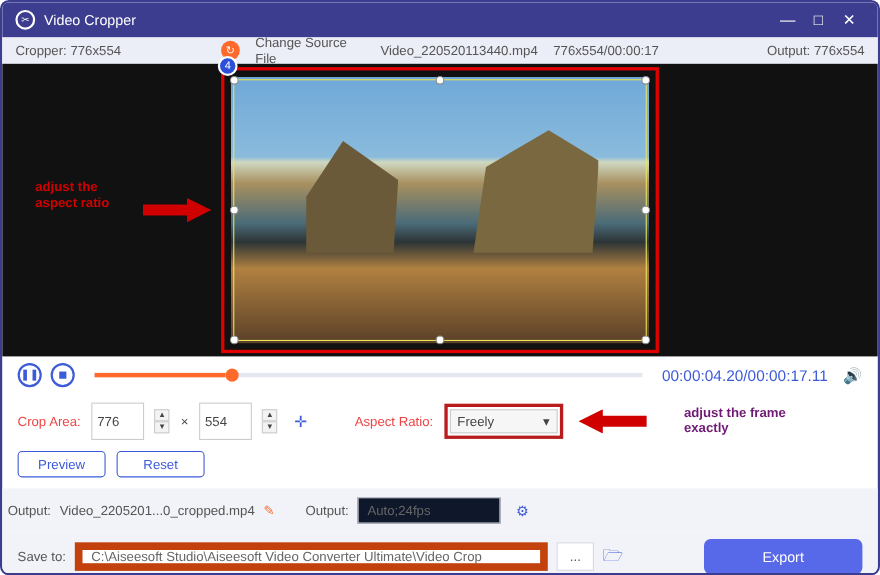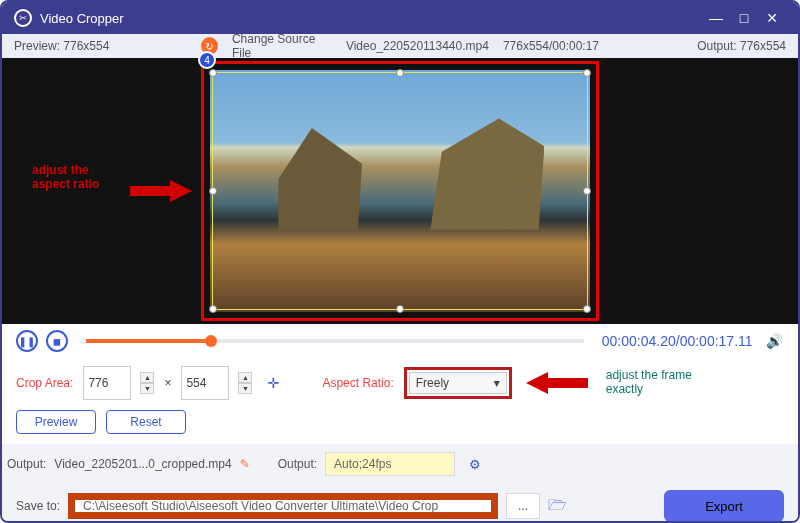--- a/index.html
+++ b/index.html
@@ -34,47 +34,47 @@
 .time{color:#3d5bd8;font-size:14px}
 .vol{color:#3d5bd8;font-size:14px;margin-left:6px}
 .params{padding:8px 14px;display:flex;align-items:center;gap:10px;color:#444}
 .lbl{color:#ef4444}
 .numbox{width:48px;height:34px;border:1px solid #ccc;background:#fff;display:flex;align-items:center;padding:0 4px}
 .spin{width:14px;display:flex;flex-direction:column;margin-left:-1px}
 .spin div{height:11px;border:1px solid #ccc;background:#f3f3f3;font-size:7px;text-align:center;line-height:9px;cursor:pointer}
 .centericon{width:22px;height:22px;color:#3d5bd8;display:flex;align-items:center;justify-content:center;font-size:14px}
 .sel-wrap{border:3px solid #b91c1c;padding:2px}
 .sel{width:98px;height:22px;border:1px solid #ccc;background:#f6f6f6;display:flex;align-items:center;padding:0 6px;justify-content:space-between}
-.anno2{color:#0f766e;font-weight:normal;font-size:15px;line-height:1.15;margin-left:8px}
+.anno2{color:#701a75;font-weight:bold;font-size:15px;line-height:1.15;margin-left:24px}
 .arrow2{margin-left:4px}
 .btnrow{padding:2px 14px 10px;display:flex;gap:10px}
 .obtn{width:80px;height:24px;border:1px solid #3d5bd8;border-radius:4px;color:#3d5bd8;display:flex;align-items:center;justify-content:center;cursor:pointer;font-size:12px;background:#fff}
 .outrow{background:#f2f3f8;padding:8px 5px;display:flex;align-items:center;gap:8px;color:#555}
 .pencil{color:#ff6a2b;font-size:12px}
-.outbox{height:24px;border:1px solid #d8d8e2;background:#fef9c3;display:flex;align-items:center;padding:0 8px;min-width:130px;color:#666}
+.outbox{height:24px;border:1px solid #d8d8e2;background:#0f172a;display:flex;align-items:center;padding:0 8px;min-width:130px;color:#666}
 .gear{color:#3d5bd8;font-size:13px;margin-left:6px}
 .saverow{background:#f2f3f8;padding:6px 14px 12px;display:flex;align-items:center;gap:8px;color:#555}
 .pathbox{flex:1;max-width:430px;height:26px;border:7px solid #c2410c;background:#fff;display:flex;align-items:center;padding:0 8px;color:#666}
 .dots{width:34px;height:26px;border:1px solid #d8d8e2;background:#fff;display:flex;align-items:center;justify-content:center;cursor:pointer}
 .folder{color:#3d5bd8;font-size:15px;cursor:pointer}
-.export{margin-left:auto;width:120px;height:32px;background:#5768e8;color:#000000;border-radius:6px;display:flex;align-items:center;justify-content:center;cursor:pointer;font-size:13px}
+.export{margin-left:auto;width:144px;height:32px;background:#5768e8;color:#ffffff;border-radius:6px;display:flex;align-items:center;justify-content:center;cursor:pointer;font-size:13px}
 </style>
 </head>
 <body>
 
 <div class="titlebar">
   <div class="logo">✂</div>
   <div class="title">Video Cropper</div>
   <div class="wc">—</div>
   <div class="wc">□</div>
   <div class="wc">✕</div>
 </div>
 
 <div class="infobar">
-  <div class="left">Preview: 776x554</div>
+  <div class="left">Cropper: 776x554</div>
   <div class="center">
     <span class="change-icon">↻</span>
     <span>Change Source File</span>
     <span>Video_220520113440.mp4</span>
     <span>776x554/00:00:17</span>
   </div>
   <div class="right">Output: 776x554</div>
 </div>
 
 <div class="badge4">4</div>

